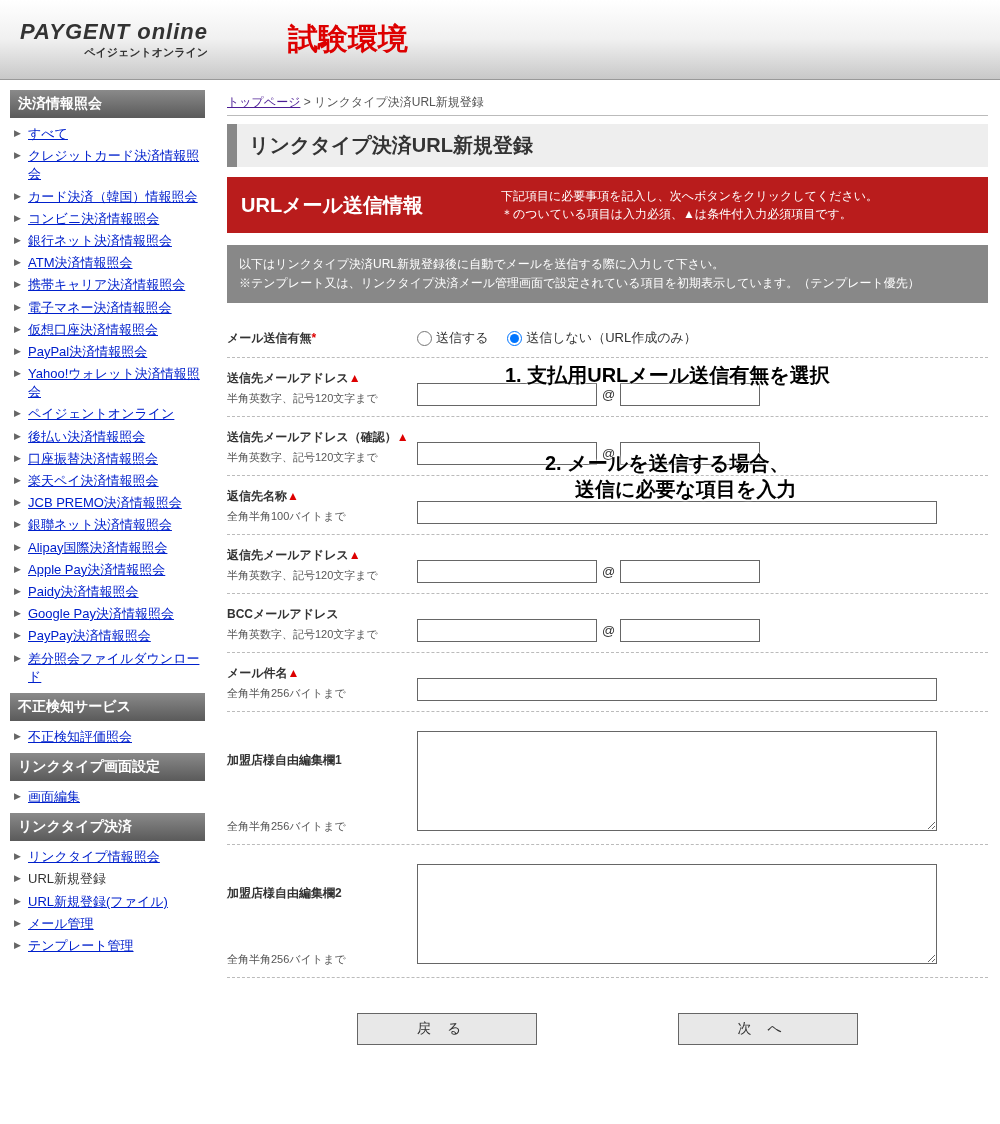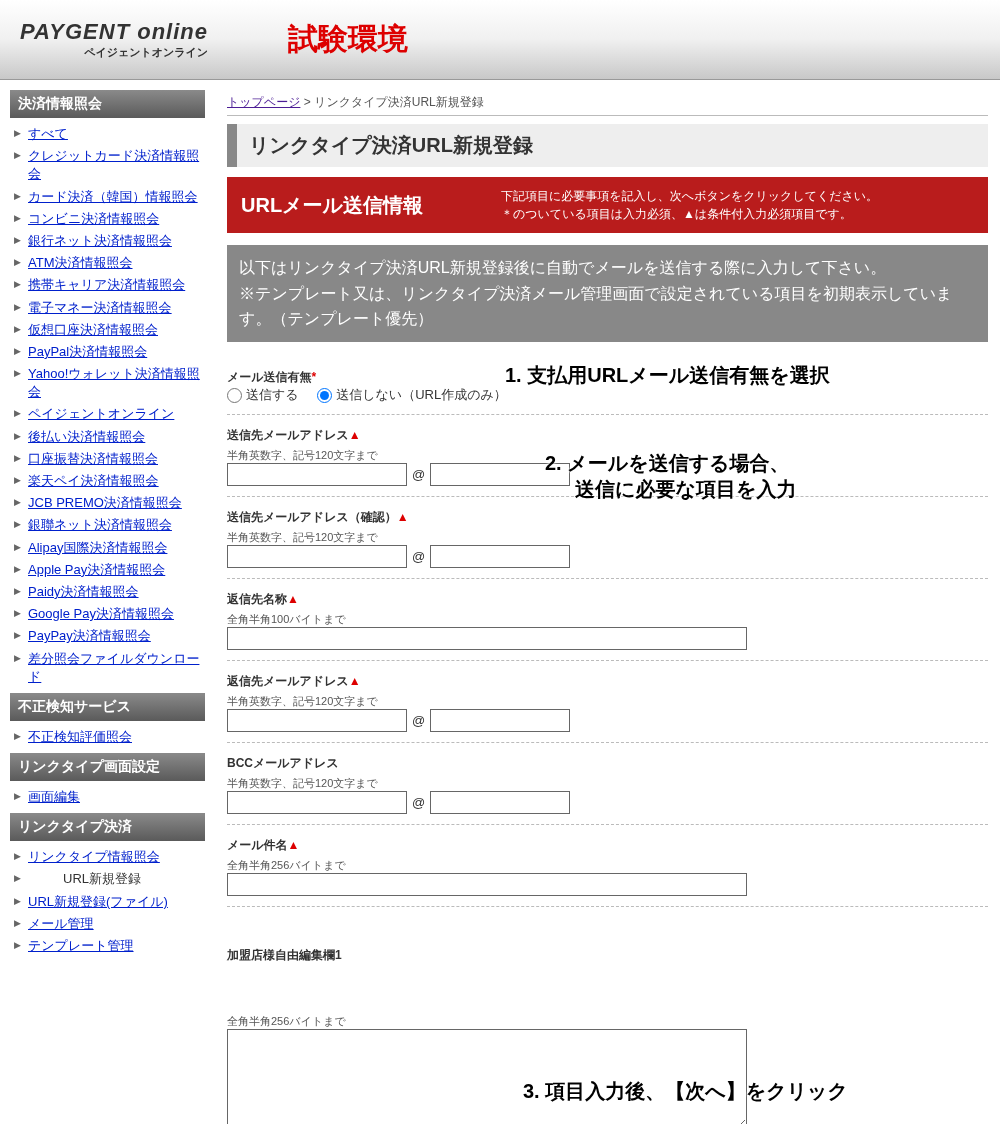--- a/index.html
+++ b/index.html
@@ -13,31 +13,31 @@
 .side { width: 215px; padding: 10px; }
 .acct { border: 1px solid #999; background: #eee; padding: 10px; margin-bottom: 15px; font-size: 12px; }
 .acct div { line-height: 1.4; }
 .logout { text-align: right; color: #6a3c9c; text-decoration: underline; margin-top: 8px; }
 .logout::before { content: "▶"; font-size: 9px; background:#555; color:#fff; padding:1px 2px; margin-right:3px; }
 .sh { background: linear-gradient(to bottom,#8a8a8a,#5a5a5a); color: #fff; padding: 5px 8px; font-weight: bold; font-size: 14px; }
 .side ul { list-style: none; padding: 5px 0; }
 .side li { padding: 2px 0 2px 18px; position: relative; line-height: 1.4; }
 .side li::before { content: "▶"; position: absolute; left: 4px; font-size: 9px; color: #666; top: 4px; }
 .side a { color: #0020cc; text-decoration: underline; }
-.side .plain { color: #333; text-decoration: none; margin-left: 35px; }
+.side .plain { color: #333; text-decoration: none; }
 .main { flex: 1; padding: 10px 12px; }
 .crumb { font-size: 12px; color: #555; padding: 4px 0; border-bottom: 1px solid #bbb; }
 .crumb a { color: #4c1d95; text-decoration: underline; }
 .ptitle { border-left: 10px solid #888; background:#eee; padding: 8px 12px; font-size: 20px; font-weight: bold; margin-top: 8px; }
 .obar { background: #b91c1c; color: #fff; display: flex; padding: 10px 14px; margin-top: 10px; align-items: center; }
 .obar .otitle { font-size: 20px; font-weight: bold; width: 260px; }
 .obar .odesc { font-size: 12px; line-height: 1.5; }
-.gnote { background: #888; color: #fff; padding: 10px 12px; font-size: 16px; margin-top: 12px; line-height: 1.6; }
+.gnote { background: #888; color: #fff; padding: 10px 12px; font-size: 12px; margin-top: 12px; line-height: 1.6; }
 .form { padding: 15px 0; }
-.row { display: flex; border-bottom: 1px dashed #bbb; padding: 10px 0; align-items: flex-start; flex-direction: column; }
+.row { display: flex; border-bottom: 1px dashed #bbb; padding: 10px 0; align-items: flex-end; }
 .lab { width: 190px; font-size: 12px; font-weight: bold; padding-top: 2px; }
 .hint { font-weight: normal; font-size: 11px; color: #555; margin-top: 4px; }
 .val { flex: 1; }
 .req { color: #d00; }
 .tri { color: #d00; }
 input[type=text] { border: 1px solid #666; padding: 3px; font-size: 13px; }
 .email-local { width: 180px; }
 .email-dom { width: 140px; }
 .wide { width: 520px; }
 textarea { width: 520px; height: 100px; border: 1px solid #666; padding: 3px; font-size: 13px; }

